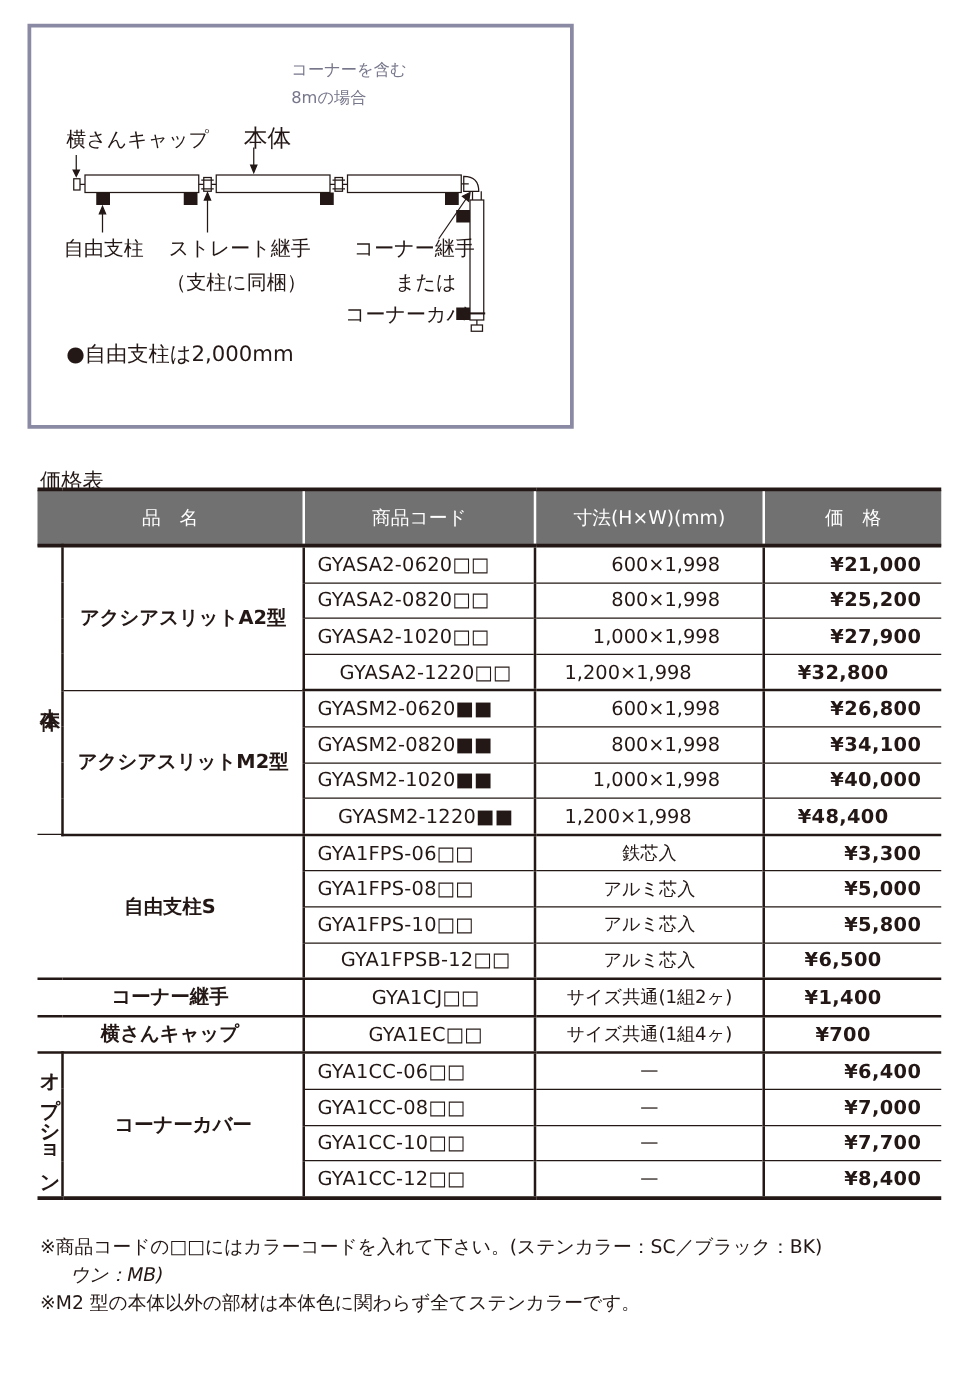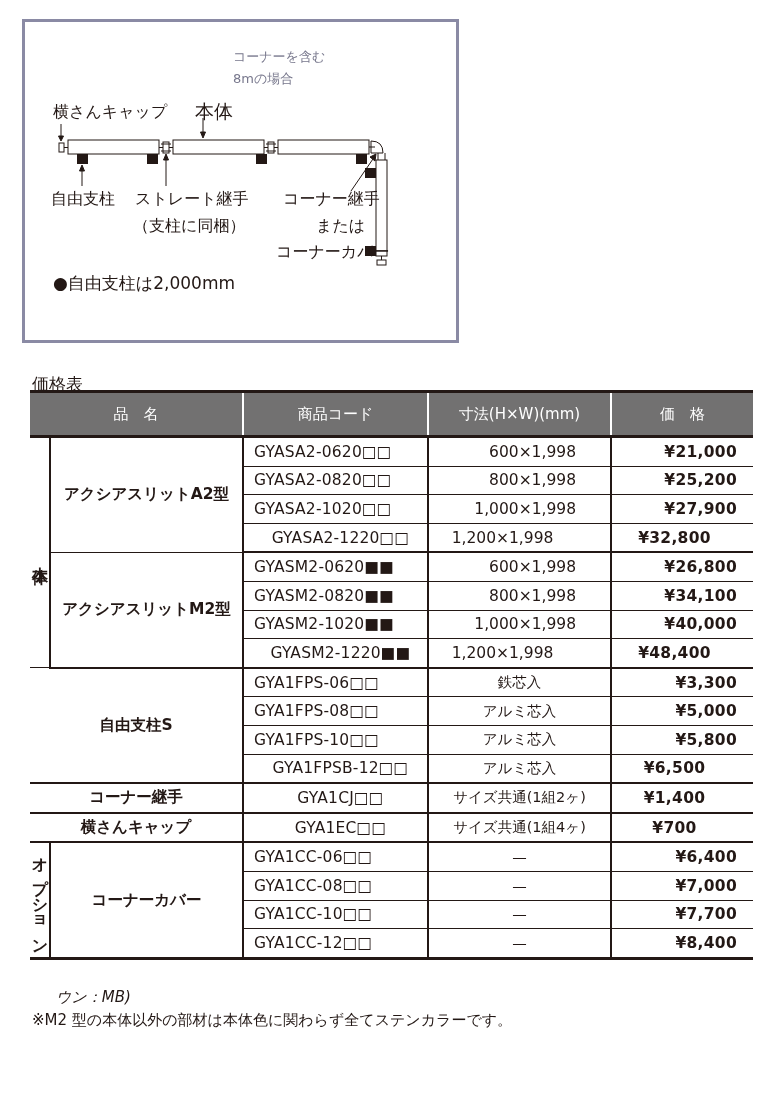--- a/index.html
+++ b/index.html
@@ -245,15 +245,16 @@
     </tr>
     <tr>
       <td class="c-code">GYA1CC-12□□</td>
       <td class="c-size center">—</td>
       <td class="c-price">¥8,400</td>
     </tr>
   </tbody>
 </table>
 
 <div class="footnotes">
+  <div class="footnote">※商品コードの□□にはカラーコードを入れて下さい。(ステンカラー：SC／ブラック：BK)</div>
   <div class="footnote indent">ウン：MB)</div>
   <div class="footnote">※M2 型の本体以外の部材は本体色に関わらず全てステンカラーです。</div>
 </div>
 
 </body></html>

